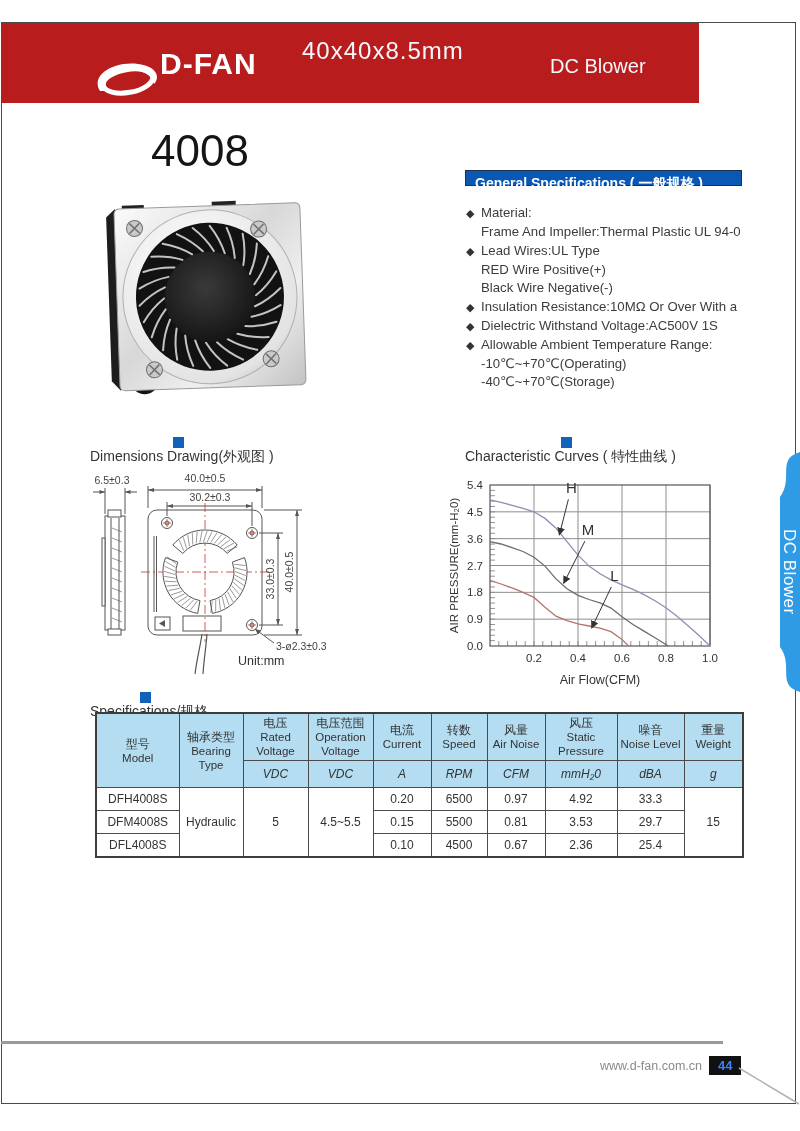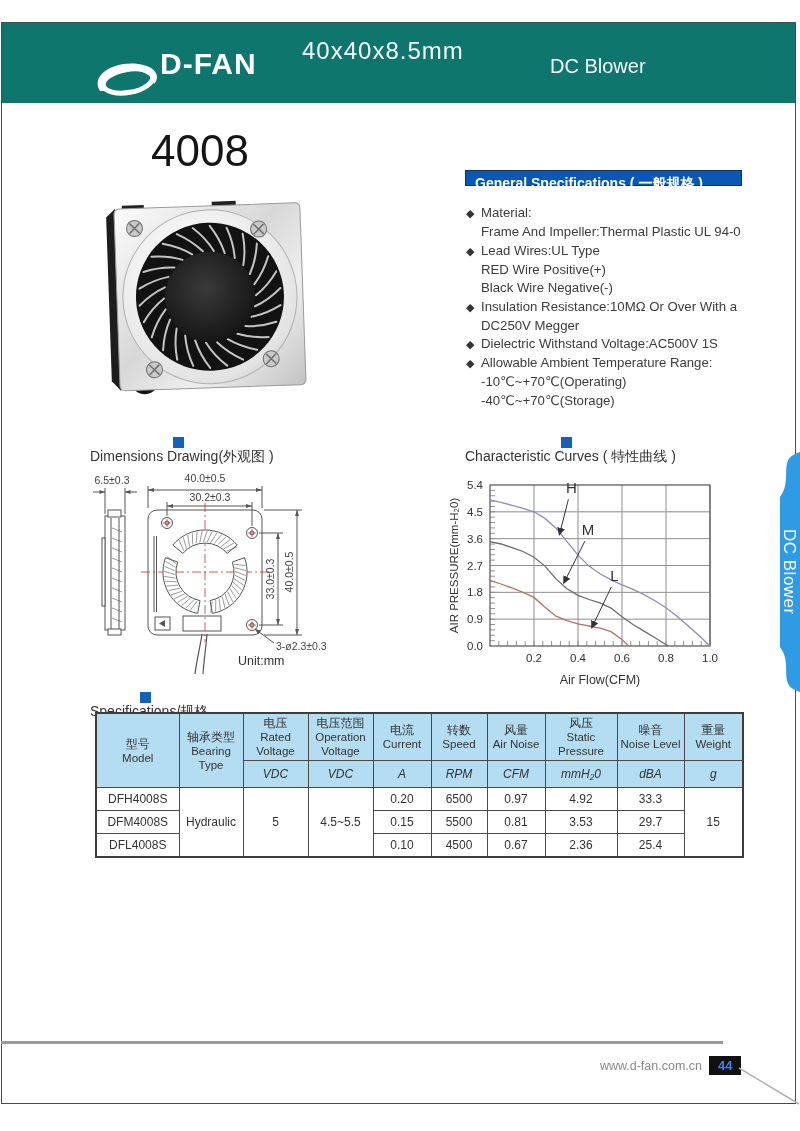--- a/index.html
+++ b/index.html
@@ -1,20 +1,20 @@
 <!DOCTYPE html>
 <html><head>
 <meta charset="utf-8">
 <style>
   html,body{margin:0;padding:0;background:#ffffff;}
   .page{position:relative;width:800px;height:1131px;background:#fff;overflow:hidden;
         font-family:"Liberation Sans","DejaVu Sans",sans-serif;}
   .frame{position:absolute;left:1px;top:22px;width:795px;height:1082px;
          border:1px solid #4a4a4a;box-sizing:border-box;background:#fff;}
-  .topbar{position:absolute;left:2px;top:23px;width:793px;height:80px;background:#0f766e;}
+  .topbar{position:absolute;left:2px;top:23px;width:697px;height:80px;background:#b91c1c;}
   .brand-text{position:absolute;left:158px;top:24px;color:#fff;font-size:30px;font-weight:700;letter-spacing:1px;}
   .size-text{position:absolute;left:300px;top:14px;color:#f4f8fc;font-size:24px;font-weight:400;letter-spacing:1px;}
   .type-text{position:absolute;left:548px;top:32px;color:#f4f8fc;font-size:20px;font-weight:400;}
   .model-title{position:absolute;left:110px;top:126px;width:180px;text-align:center;
                font-size:44px;font-weight:500;color:#151515;}
   .gs-bar{position:absolute;left:465px;top:170px;width:277px;height:16px;background:#0a58b4;
           border:1px solid #1a2f55;box-sizing:border-box;color:#fff;font-size:14px;font-weight:700;
           line-height:24px;padding-left:9px;}
   .gs-list{position:absolute;left:466px;top:204px;width:290px;font-size:13.2px;color:#3c3c3c;}
   .gs-line{display:flex;line-height:18.6px;}
@@ -143,24 +143,20 @@
         <span class="gs-b"></span>
         <span>RED Wire Positive(+)</span>
       </div>
     <div class="gs-line">
         <span class="gs-b"></span>
         <span>Black Wire Negative(-)</span>
       </div>
     <div class="gs-line">
         <span class="gs-b">◆</span>
         <span>Insulation Resistance:10MΩ Or Over With a</span>
-      </div>
-    <div class="gs-line">
-        <span class="gs-b"></span>
-        <span>DC250V Megger</span>
       </div>
     <div class="gs-line">
         <span class="gs-b">◆</span>
         <span>Dielectric Withstand Voltage:AC500V 1S</span>
       </div>
     <div class="gs-line">
         <span class="gs-b">◆</span>
         <span>Allowable Ambient Temperature Range:</span>
       </div>
     <div class="gs-line">

